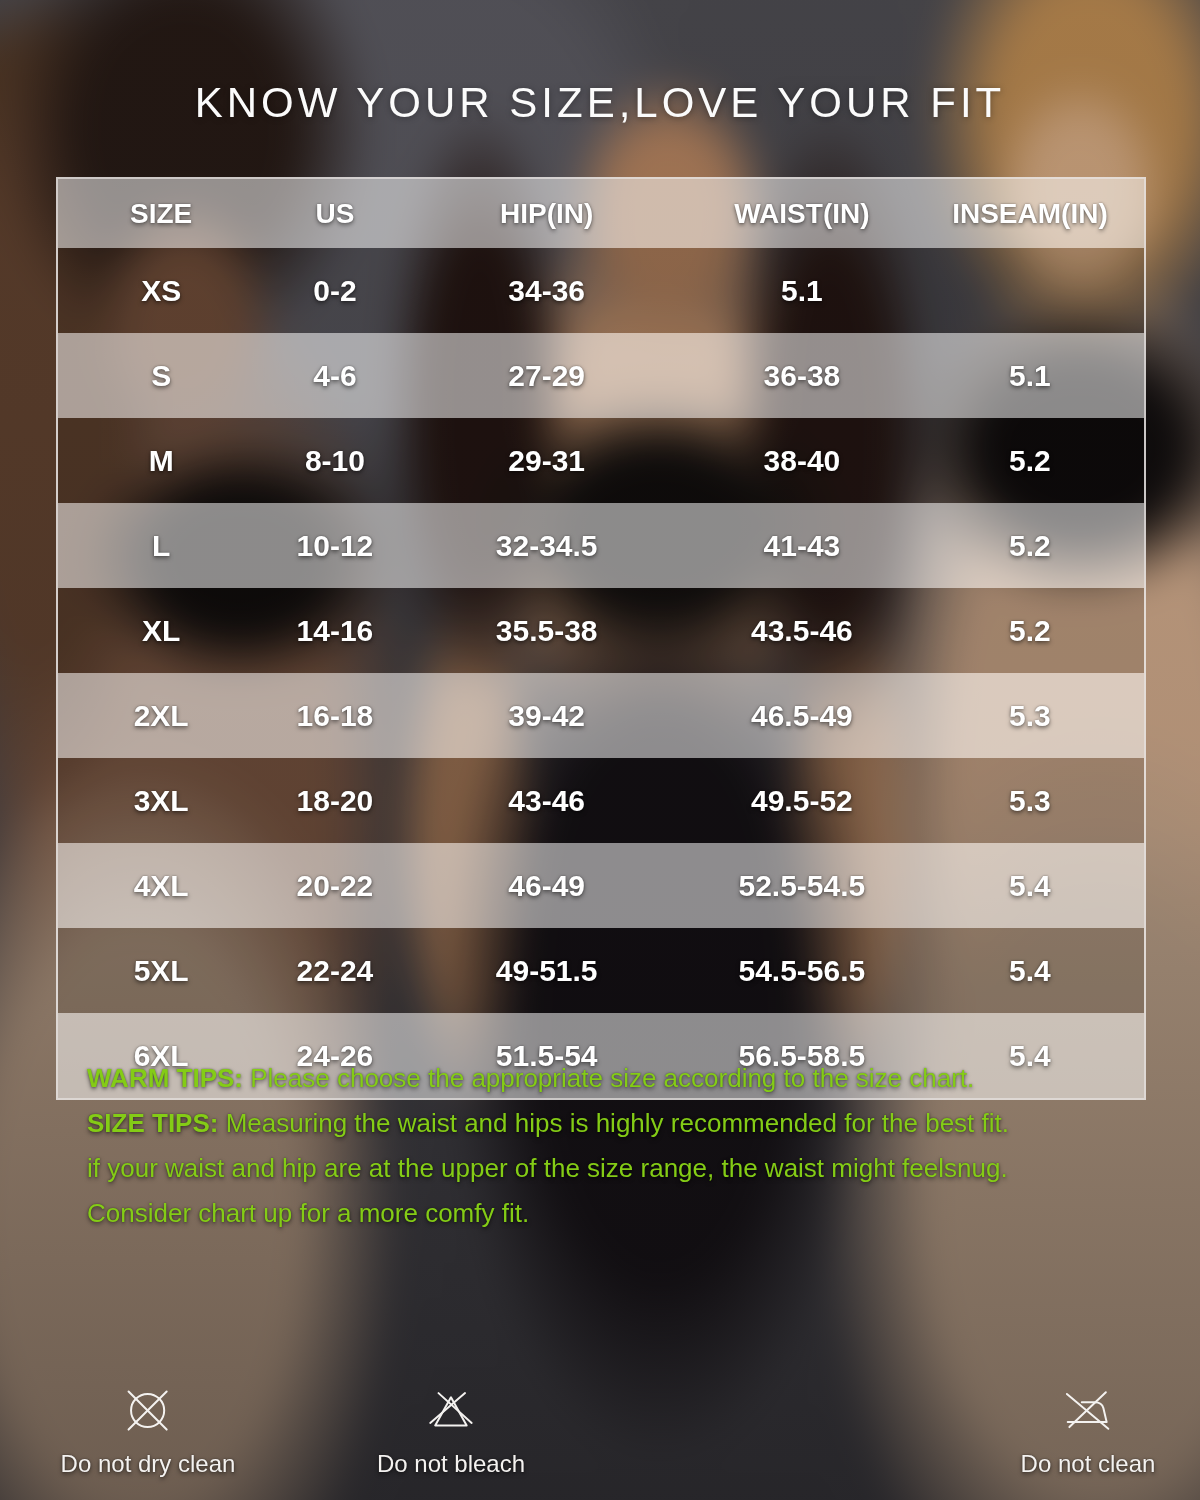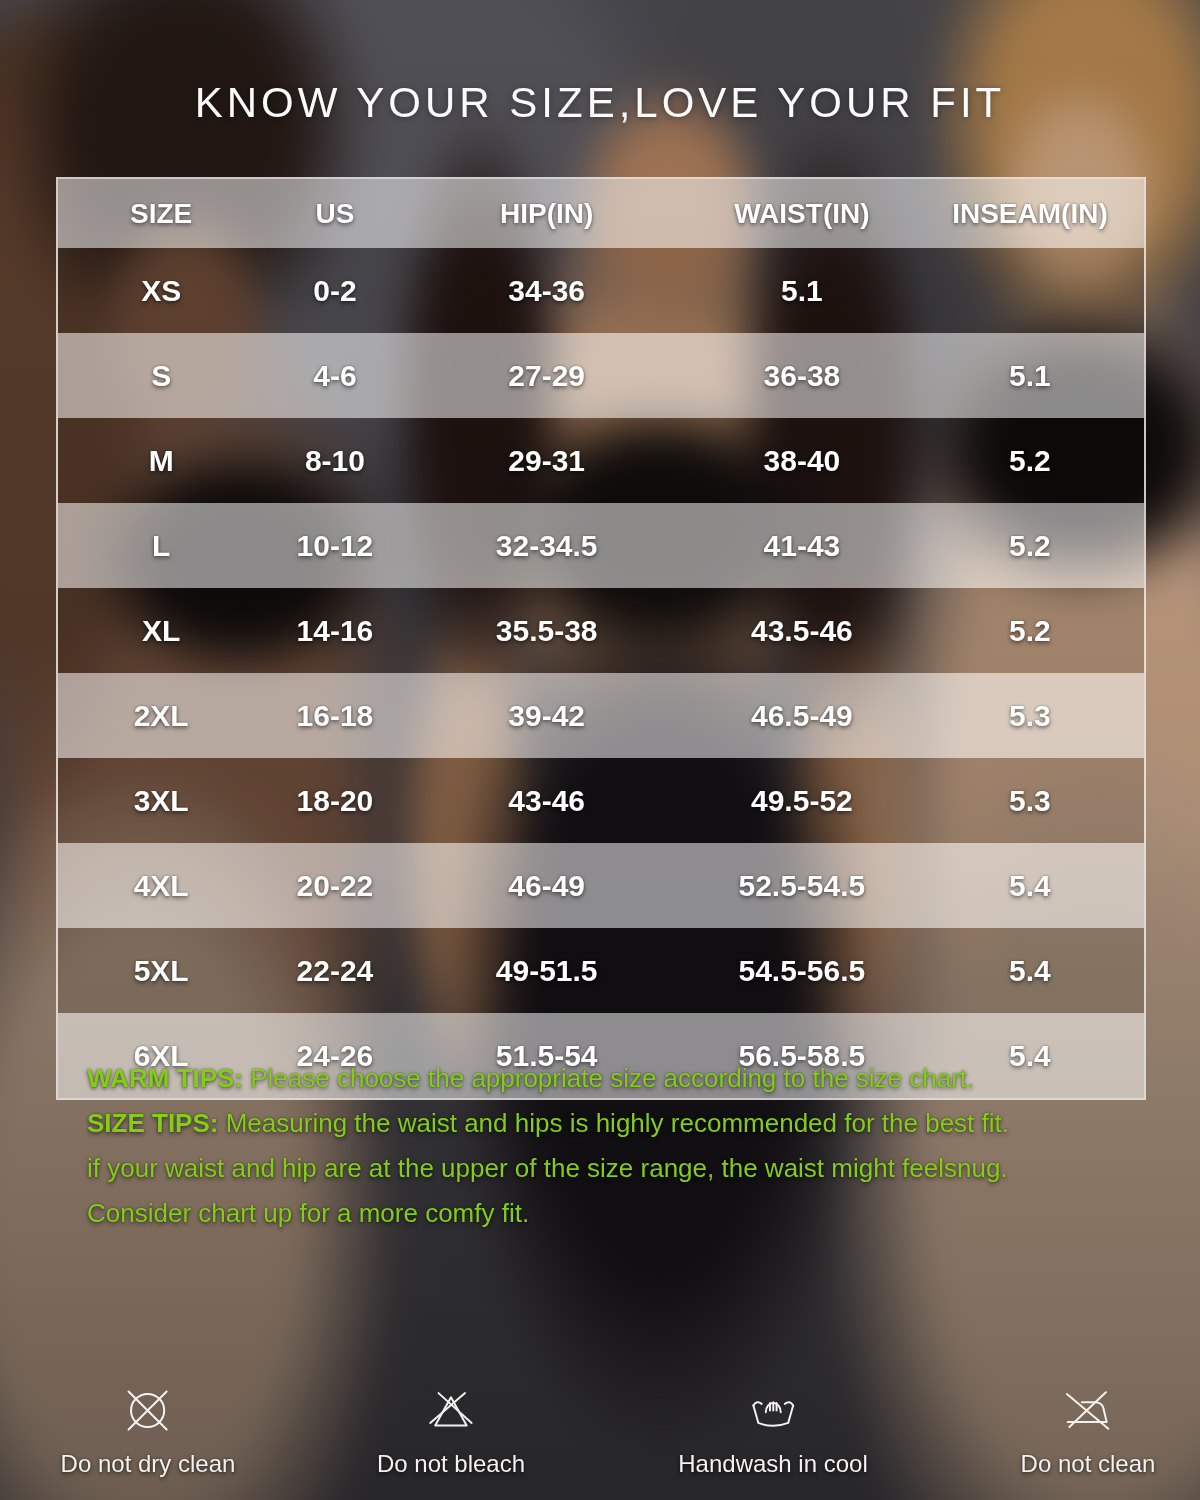--- a/index.html
+++ b/index.html
@@ -201,32 +201,20 @@
         <div class="care-label">Do not dry clean</div>
       </div>
       <div class="care-item" style="left:451px">
         <svg class="care-svg" viewBox="0 0 70 70">
           <path d="M35 16 L16 50 L54 50 Z"></path>
           <line x1="10" y1="47" x2="52" y2="11"></line>
           <line x1="20" y1="11" x2="60" y2="47"></line>
         </svg>
         <div class="care-label">Do not bleach</div>
       </div>
-      <div class="care-item" style="left:773px">
-        <svg class="care-svg" viewBox="0 0 70 70">
-          <path d="M11 26 L17 47 Q35 54 53 47 L59 26"></path>
-          <path d="M11 26 Q15 19 21 24"></path>
-          <path d="M49 24 Q55 19 59 26"></path>
-          <path d="M26 34 a9 11 0 1 1 18 0"></path>
-          <line x1="31" y1="23" x2="31" y2="32"></line>
-          <line x1="35" y1="22" x2="35" y2="32"></line>
-          <line x1="39" y1="23" x2="39" y2="32"></line>
-        </svg>
-        <div class="care-label">Handwash in cool</div>
-      </div>
       <div class="care-item" style="left:1088px">
         <svg class="care-svg" viewBox="0 0 70 70">
           <path d="M11 46 L58 46 L54 29 Q52 22 44 22 L28 22"></path>
           <line x1="10" y1="12" x2="60" y2="54"></line>
           <line x1="57" y1="10" x2="13" y2="52"></line>
         </svg>
         <div class="care-label">Do not clean</div>
       </div>
     </div>
   </div>

